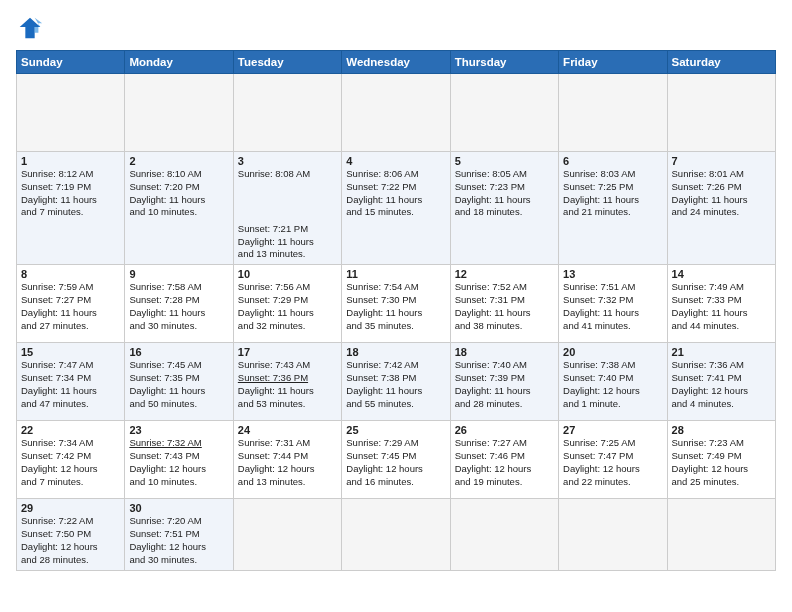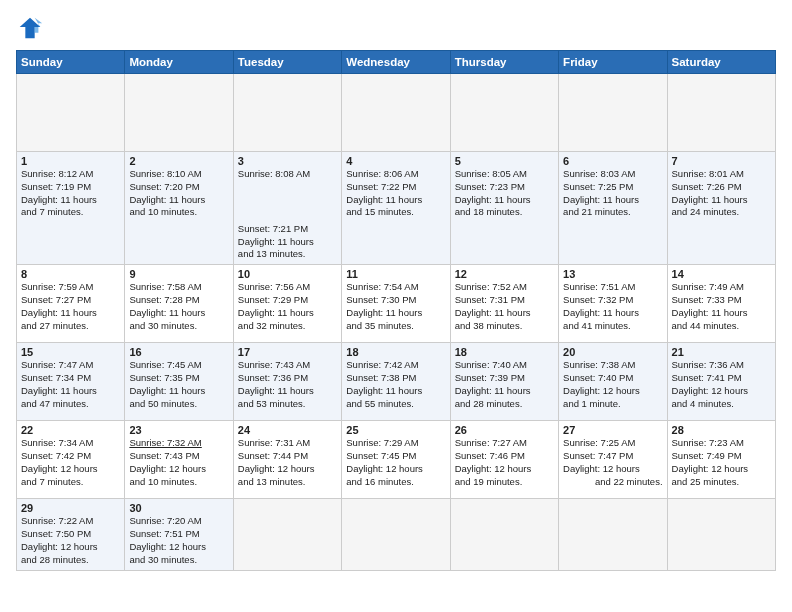--- a/index.html
+++ b/index.html
@@ -244,21 +244,21 @@
           <td>
             <span class="day-num">16</span>
             <span style="display: block; line-height: 1.35;">Sunrise: 7:45 AM</span>
             <span style="display: block; line-height: 1.35;">Sunset: 7:35 PM</span>
             <span style="display: block; line-height: 1.35;">Daylight: 11 hours</span>
             <span style="display: block; line-height: 1.35;">and 50 minutes.</span>
           </td>
           <td>
             <span class="day-num">17</span>
             <span style="display: block; line-height: 1.35;">Sunrise: 7:43 AM</span>
-            <span style="display: block; line-height: 1.35;">Sunset: 7:36 PM</span>
+            <span style="display: block; line-height: 1.35; text-decoration: underline;">Sunset: 7:36 PM</span>
             <span style="display: block; line-height: 1.35;">Daylight: 11 hours</span>
             <span style="display: block; line-height: 1.35;">and 53 minutes.</span>
           </td>
           <td>
             <span class="day-num">18</span>
             <span style="display: block; line-height: 1.35;">Sunrise: 7:42 AM</span>
             <span style="display: block; line-height: 1.35;">Sunset: 7:38 PM</span>
             <span style="display: block; line-height: 1.35;">Daylight: 11 hours</span>
             <span style="display: block; line-height: 1.35;">and 55 minutes.</span>
           </td>
@@ -318,21 +318,21 @@
             <span style="display: block; line-height: 1.35;">Sunrise: 7:27 AM</span>
             <span style="display: block; line-height: 1.35;">Sunset: 7:46 PM</span>
             <span style="display: block; line-height: 1.35;">Daylight: 12 hours</span>
             <span style="display: block; line-height: 1.35;">and 19 minutes.</span>
           </td>
           <td>
             <span class="day-num">27</span>
             <span style="display: block; line-height: 1.35;">Sunrise: 7:25 AM</span>
             <span style="display: block; line-height: 1.35;">Sunset: 7:47 PM</span>
             <span style="display: block; line-height: 1.35;">Daylight: 12 hours</span>
-            <span style="display: block; line-height: 1.35; text-align: right;">and 22 minutes.</span>
+            <span style="display: block; line-height: 1.35;">and 22 minutes.</span>
           </td>
           <td>
             <span class="day-num">28</span>
             <span style="display: block; line-height: 1.35;">Sunrise: 7:23 AM</span>
             <span style="display: block; line-height: 1.35;">Sunset: 7:49 PM</span>
             <span style="display: block; line-height: 1.35;">Daylight: 12 hours</span>
             <span style="display: block; line-height: 1.35;">and 25 minutes.</span>
           </td>
         </tr>
         <tr class="last-row">

